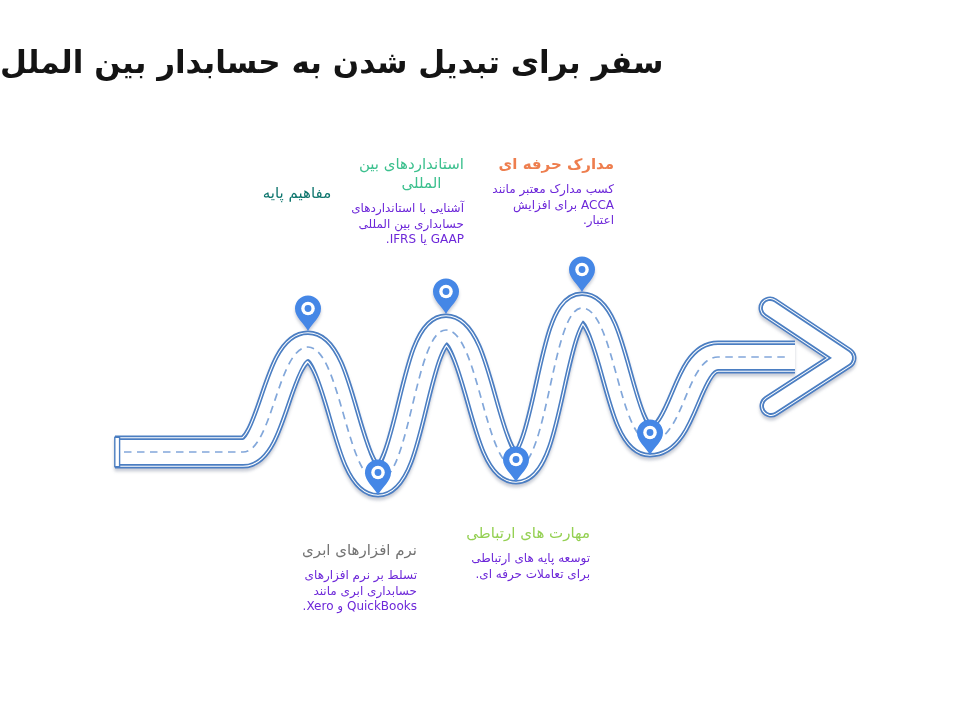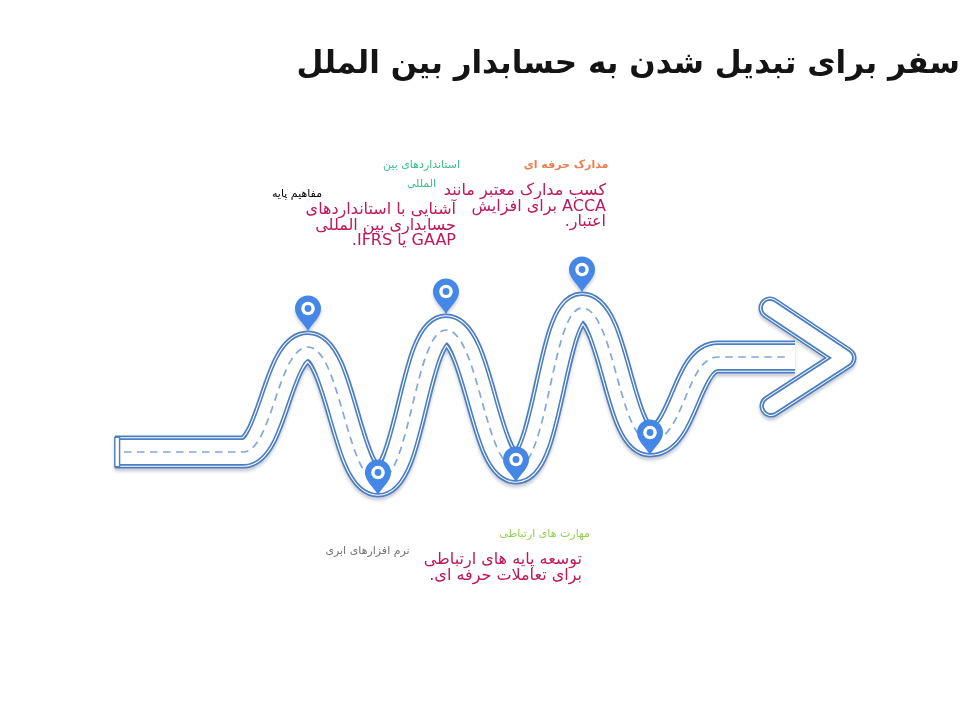--- a/index.html
+++ b/index.html
@@ -1,32 +1,32 @@
 <!DOCTYPE html>
 <html lang="fa"><head>
 <meta charset="utf-8">
 <style>
   html,body{margin:0;padding:0;background:#fff;}
   .stage{
     position:relative;width:960px;height:720px;background:#ffffff;overflow:hidden;
     font-family:"DejaVu Sans","Liberation Sans",sans-serif;
   }
   .title{
-    position:absolute;top:44px;left:0;width:100%;text-align:right;direction:rtl;
+    position:absolute;top:44px;left:0;width:100%;text-align:left;direction:rtl;
     font-size:31px;font-weight:700;color:#141414;letter-spacing:0;
   }
   svg.road{position:absolute;left:0;top:0;}
   .block{position:absolute;direction:rtl;}
   .block .bh{
-    font-size:11px;line-height:19px;font-weight:400;text-align:center;
+    font-size:15px;line-height:19px;font-weight:400;text-align:center;
     margin:0 0 8px 0;white-space:pre;
   }
   .block .bt{
-    font-size:16px;line-height:15.5px;color:#be185d;text-align:right;
-    margin:8px;white-space:pre;
+    font-size:12px;line-height:15.5px;color:#6d28d9;text-align:right;
+    margin:0;white-space:pre;
   }
   .b1{left:227px;top:184px;width:140px;}
   .b2{left:379px;top:155px;width:85px;}
   .b3{left:518px;top:155px;width:96px;}
   .b4{left:318px;top:541px;width:99px;}
   .b5{left:452px;top:524px;width:138px;}
   .b6{left:596px;top:501px;width:135px;}
   .capfill{fill:#ffffff;}
 </style>
 </head>
@@ -88,40 +88,43 @@
       </g>
       <g transform="translate(650,455)">
         <path d="M0 0 C -4.5 -8.5 -13 -13.5 -13 -22.5 A 13 13 0 1 1 13 -22.5 C 13 -13.5 4.5 -8.5 0 0 Z" fill="#4487e6"></path>
         <circle cy="-22.5" r="6.8" fill="#ffffff"></circle>
         <circle cy="-22.5" r="3.4" fill="#4487e6"></circle>
       </g>
     </g>
   </svg>
 
   <div class="block b1">
-    <div class="bh" style="color: #000000;">مفاهیم پایه</div>
+    <div class="bh" style="color: #0f766e;">مفاهیم پایه</div>
   </div>
 
   <div class="block b2">
     <div class="bh" style="color: rgb(60, 192, 142);">استانداردهای بین
 المللی</div>
     <div class="bt">آشنایی با استانداردهای
 حسابداری بین المللی
 GAAP یا IFRS.</div>
   </div>
 
   <div class="block b3">
     <div class="bh" style="color: rgb(238, 126, 78); font-weight: bold;">مدارک حرفه ای</div>
     <div class="bt">کسب مدارک معتبر مانند
 ACCA برای افزایش
 اعتبار.</div>
   </div>
 
   <div class="block b4">
     <div class="bh" style="color: #737373;">نرم افزارهای ابری</div>
+    <div class="bt">تسلط بر نرم افزارهای
+حسابداری ابری مانند
+QuickBooks و Xero.</div>
   </div>
 
   <div class="block b5">
     <div class="bh" style="color: rgb(148, 208, 82); margin-left: 48px;">مهارت های ارتباطی</div>
     <div class="bt">توسعه پایه های ارتباطی
 برای تعاملات حرفه ای.</div>
   </div>
 
 
 </div>

